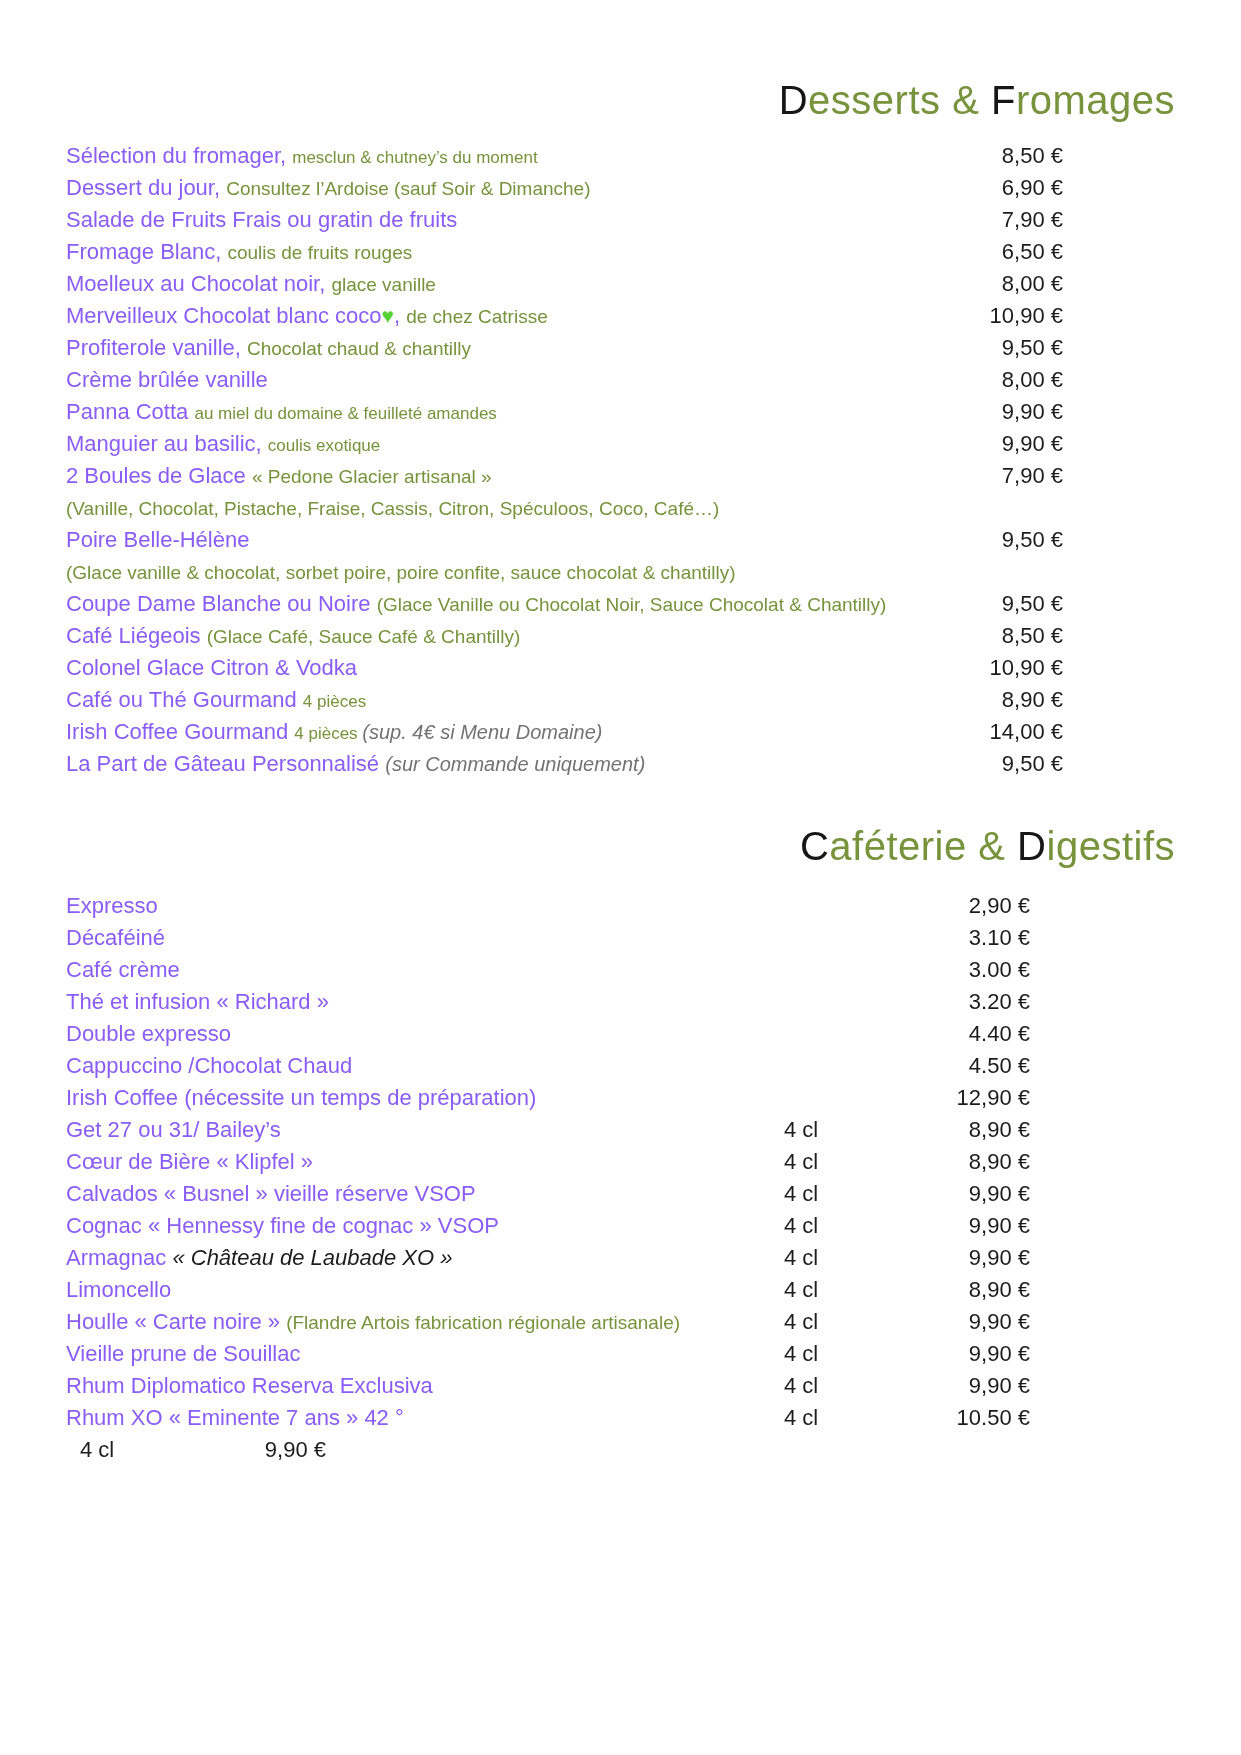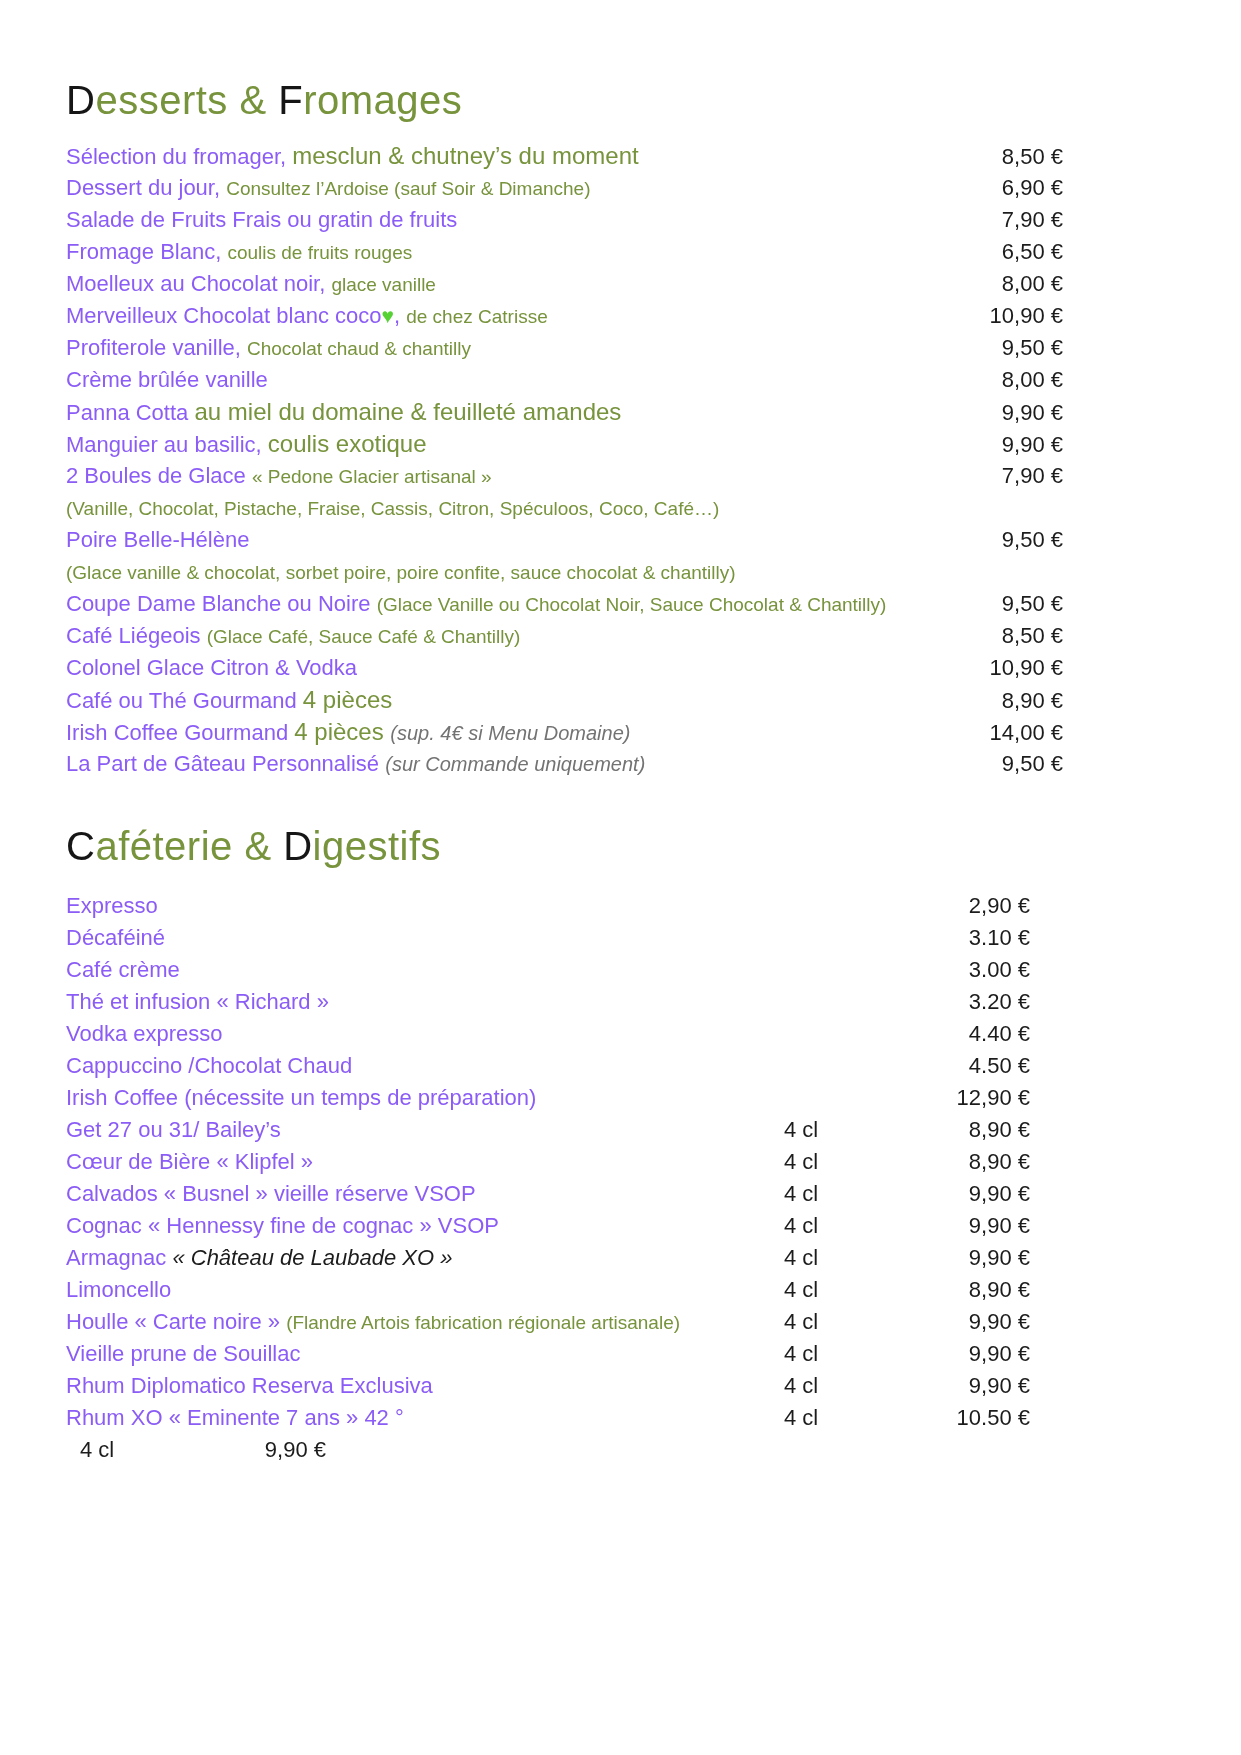--- a/index.html
+++ b/index.html
@@ -9,21 +9,21 @@
     margin:0 auto;
     background:#ffffff;
     box-sizing:border-box;
     padding:78px 66px 40px 66px;
     font-family:"Liberation Sans",sans-serif;
     color:#1c1c1c;
     overflow:hidden;
   }
   .menu-section{display:block;}
   .section-title{
-    text-align:left;
+    text-align:right;
     font-size:40px;
     font-weight:400;
     line-height:1.1;
     margin:0 0 18px 0;
     letter-spacing:0.5px;
   }
   .sec-cafeterie .section-title{margin-top:44px;margin-bottom:22px;}
   .t-dark{color:#161616;}
   .t-green{color:#77933c;}
 
@@ -36,21 +36,21 @@
     white-space:nowrap;
   }
   .row .name{flex:1 1 auto;overflow:hidden;}
   .row .vol{flex:0 0 130px;box-sizing:border-box;padding-left:14px;color:#1c1c1c;}
   .row .price{flex:0 0 130px;text-align:right;color:#1c1c1c;}
   .sec-desserts .row{padding-right:112px;}
   .sec-cafeterie .row{padding-right:145px;}
 
   .seg-name{color:#8b5cf6;}
   .seg-name-italic{color:#1c1c1c;font-style:italic;}
-  .seg-desc{color:#77933c;font-size:24px;}
+  .seg-desc{color:#77933c;font-size:17px;}
   .seg-desc-italic{color:#77933c;font-size:19px;}
   .seg-note-italic{color:#737373;font-style:italic;font-size:20px;}
   .seg-heart{color:#56d234;font-size:21px;}
 </style>
 </head>
 <body>
 
 <main class="page" id="menu-page">
     <section class="menu-section sec-desserts">
       <h1 class="section-title"><span class="t-dark">D</span><span class="t-green">esserts &amp; </span><span class="t-dark">F</span><span class="t-green">romages</span></h1>
@@ -151,21 +151,21 @@
         <span class="name"><span class="seg-name">Café crème</span></span>
         <span class="vol"></span>
         <span class="price">3.00 €</span>
       </div>
       <div class="row">
         <span class="name"><span class="seg-name">Thé et infusion « Richard »</span></span>
         <span class="vol"></span>
         <span class="price">3.20 €</span>
       </div>
       <div class="row">
-        <span class="name"><span class="seg-name">Vodka expresso</span></span>
+        <span class="name"><span class="seg-name">Double expresso</span></span>
         <span class="vol"></span>
         <span class="price">4.40 €</span>
       </div>
       <div class="row">
         <span class="name"><span class="seg-name">Cappuccino /Chocolat Chaud</span></span>
         <span class="vol"></span>
         <span class="price">4.50 €</span>
       </div>
       <div class="row">
         <span class="name"><span class="seg-name">Irish Coffee (nécessite un temps de préparation)</span></span>

